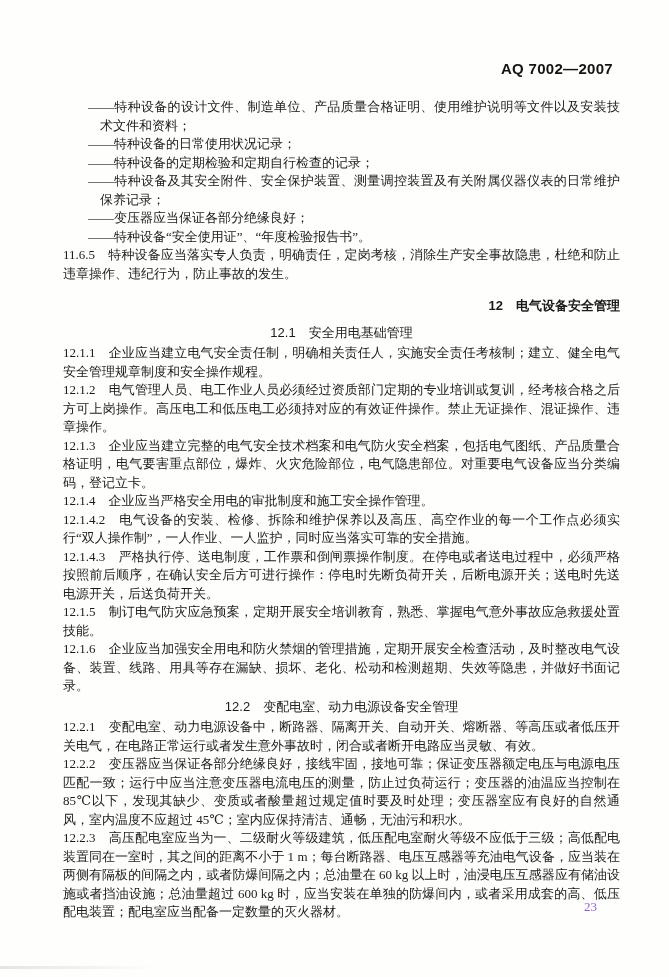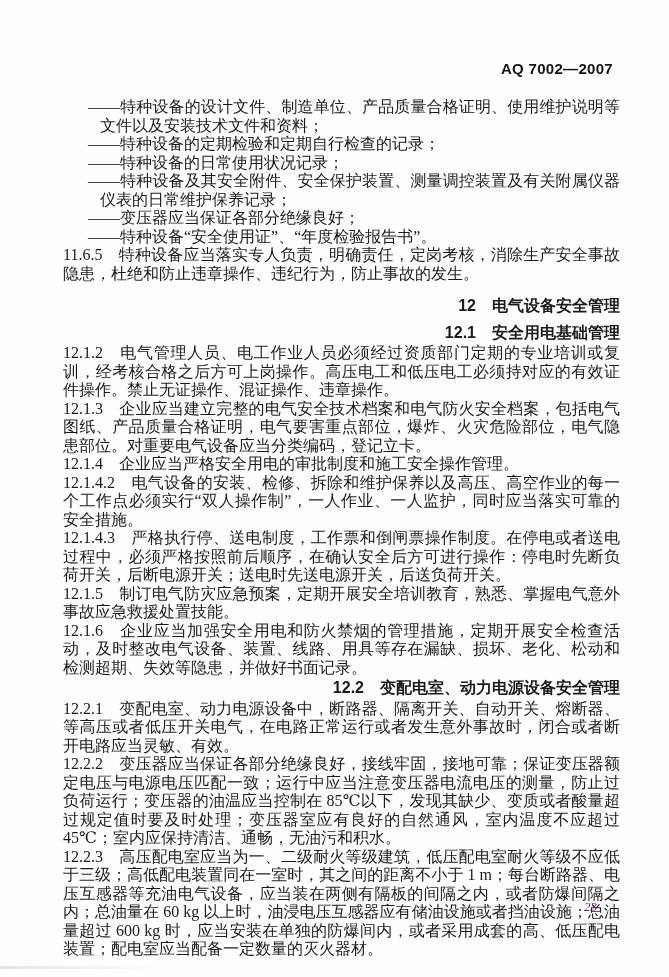--- a/index.html
+++ b/index.html
@@ -25,78 +25,78 @@
     font-weight: bold;
     font-size: 15px;
     letter-spacing: 0.3px;
     color: #141414;
   }
   .content {
     position: absolute;
     top: 98px;
     left: 63px;
     width: 557px;
-    font-size: 16px;
+    font-size: 13px;
     line-height: 18.5px;
     text-align: justify;
   }
   .content p { margin: 0; }
   .dash {
     padding-left: 37px;
     text-indent: -12px;
   }
   .h1 {
     font-weight: bold;
     font-family: "Liberation Sans", "DejaVu Sans", sans-serif;
     margin-top: 14px !important;
     margin-bottom: 8px !important;
     text-align: right;
   }
   .h2 {
-    font-weight: bold;
+    font-weight: normal;
     font-family: "Liberation Sans", "DejaVu Sans", sans-serif;
     margin-top: 2px !important;
     margin-bottom: 2px !important;
-    text-align: right;
+    text-align: center;
   }
   .page-number {
     position: absolute;
     top: 899px;
     right: 72px;
     font-size: 13px;
-    color: #701a75;
-    font-style: italic;
+    color: #8b5cf6;
   }
   
   .scan-edge {
     position: absolute;
     left: 0;
     bottom: 8px;
     width: 160px;
     height: 3px;
     background: linear-gradient(to right, rgba(0,0,0,0.10), rgba(0,0,0,0));
   }
 </style>
 </head>
 <body>
 
 <div class="page">
 
   <div class="header-right">AQ 7002—2007</div>
 
   <div class="content">
     <p class="dash">——特种设备的设计文件、制造单位、产品质量合格证明、使用维护说明等文件以及安装技术文件和资料；</p>
+    <p class="dash">——特种设备的日常使用状况记录；</p>
     <p class="dash">——特种设备的定期检验和定期自行检查的记录；</p>
-    <p class="dash">——特种设备的日常使用状况记录；</p>
     <p class="dash">——特种设备及其安全附件、安全保护装置、测量调控装置及有关附属仪器仪表的日常维护保养记录；</p>
     <p class="dash">——变压器应当保证各部分绝缘良好；</p>
     <p class="dash">——特种设备“安全使用证”、“年度检验报告书”。</p>
     <p class="clause">11.6.5　特种设备应当落实专人负责，明确责任，定岗考核，消除生产安全事故隐患，杜绝和防止违章操作、违纪行为，防止事故的发生。</p>
     <p class="h1">12　电气设备安全管理</p>
     <p class="h2">12.1　安全用电基础管理</p>
+    <p class="clause">12.1.1　企业应当建立电气安全责任制，明确相关责任人，实施安全责任考核制；建立、健全电气安全管理规章制度和安全操作规程。</p>
     <p class="clause">12.1.2　电气管理人员、电工作业人员必须经过资质部门定期的专业培训或复训，经考核合格之后方可上岗操作。高压电工和低压电工必须持对应的有效证件操作。禁止无证操作、混证操作、违章操作。</p>
     <p class="clause">12.1.3　企业应当建立完整的电气安全技术档案和电气防火安全档案，包括电气图纸、产品质量合格证明，电气要害重点部位，爆炸、火灾危险部位，电气隐患部位。对重要电气设备应当分类编码，登记立卡。</p>
     <p class="clause">12.1.4　企业应当严格安全用电的审批制度和施工安全操作管理。</p>
     <p class="clause">12.1.4.2　电气设备的安装、检修、拆除和维护保养以及高压、高空作业的每一个工作点必须实行“双人操作制”，一人作业、一人监护，同时应当落实可靠的安全措施。</p>
     <p class="clause">12.1.4.3　严格执行停、送电制度，工作票和倒闸票操作制度。在停电或者送电过程中，必须严格按照前后顺序，在确认安全后方可进行操作：停电时先断负荷开关，后断电源开关；送电时先送电源开关，后送负荷开关。</p>
     <p class="clause">12.1.5　制订电气防灾应急预案，定期开展安全培训教育，熟悉、掌握电气意外事故应急救援处置技能。</p>
     <p class="clause">12.1.6　企业应当加强安全用电和防火禁烟的管理措施，定期开展安全检查活动，及时整改电气设备、装置、线路、用具等存在漏缺、损坏、老化、松动和检测超期、失效等隐患，并做好书面记录。</p>
     <p class="h2">12.2　变配电室、动力电源设备安全管理</p>
     <p class="clause">12.2.1　变配电室、动力电源设备中，断路器、隔离开关、自动开关、熔断器、等高压或者低压开关电气，在电路正常运行或者发生意外事故时，闭合或者断开电路应当灵敏、有效。</p>
     <p class="clause">12.2.2　变压器应当保证各部分绝缘良好，接线牢固，接地可靠；保证变压器额定电压与电源电压匹配一致；运行中应当注意变压器电流电压的测量，防止过负荷运行；变压器的油温应当控制在 85℃以下，发现其缺少、变质或者酸量超过规定值时要及时处理；变压器室应有良好的自然通风，室内温度不应超过 45℃；室内应保持清洁、通畅，无油污和积水。</p>

